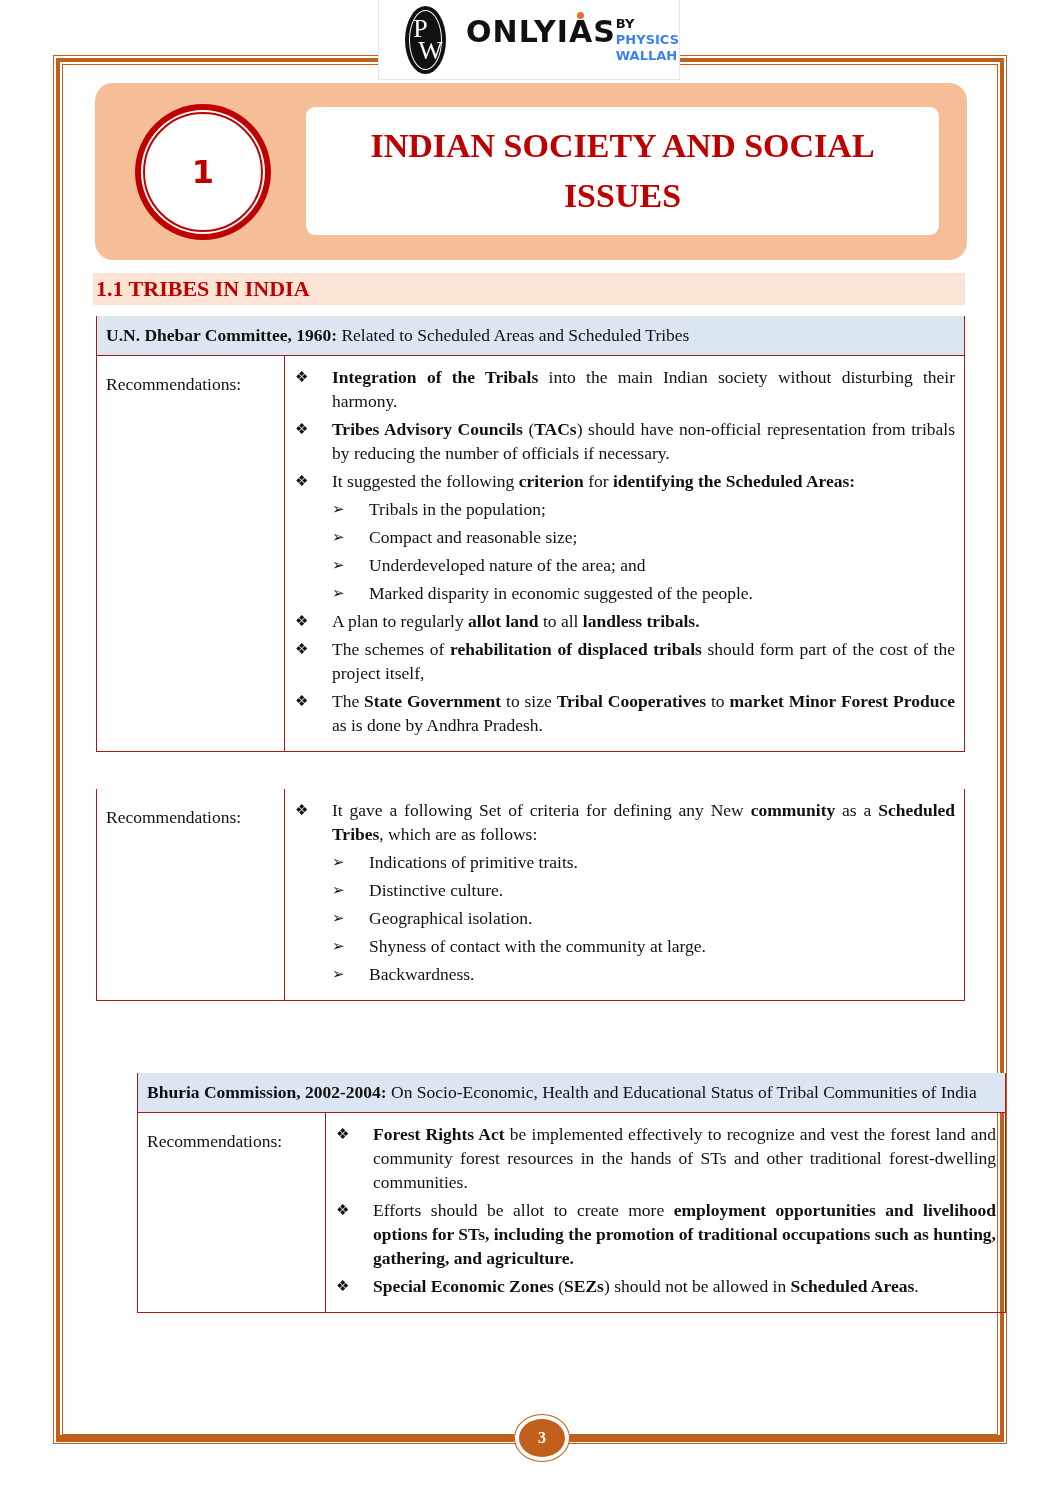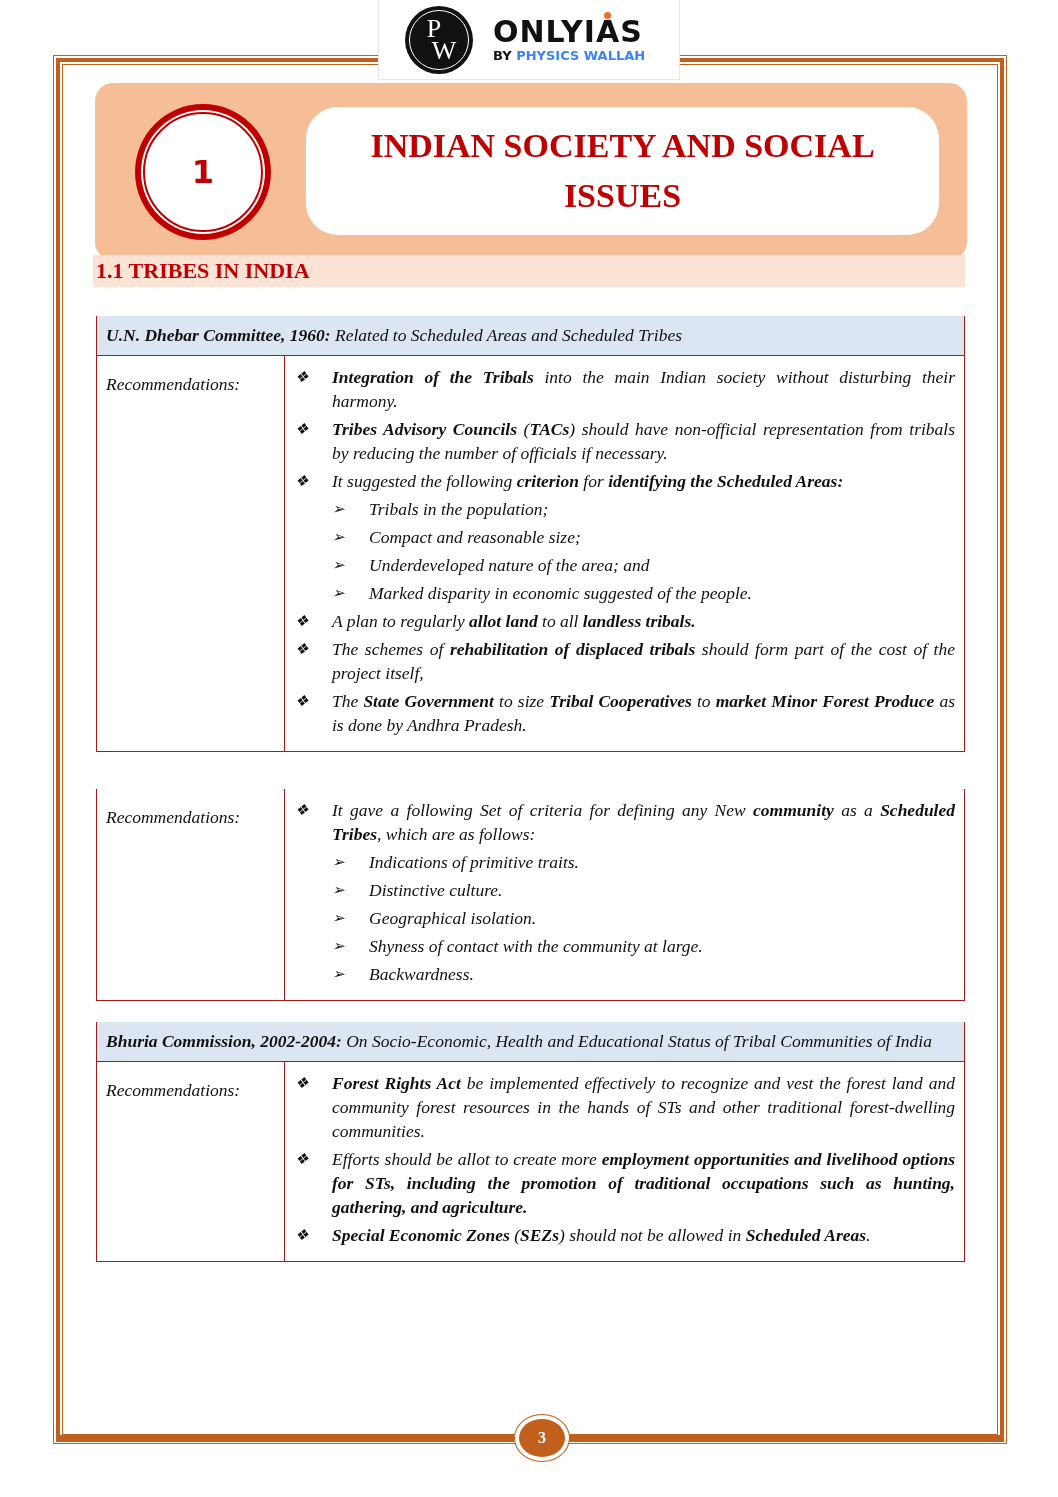--- a/index.html
+++ b/index.html
@@ -11,40 +11,40 @@
   .frame-inner { position: absolute; left: 62px; top: 64px; width: 936px; height: 1371px; border: 1px solid #c0601c; box-sizing: border-box; }
 
   
   .logo-box { position: absolute; left: 378px; top: 0; width: 302px; height: 80px; background: #fff; border: 1px solid #e6e6e6; border-top: none; box-sizing: border-box; display: flex; align-items: center; z-index: 3; }
   .pw-circle { width: 68px; height: 68px; border-radius: 50%; background: #111; margin-left: 26px; position: relative; display: flex; align-items: center; justify-content: center; }
   .pw-circle::before { content: ""; position: absolute; inset: 4px; border-radius: 50%; border: 1px solid #fff; }
   .pw-letters { color: #fff; font-family: "Liberation Serif", serif; font-size: 26px; line-height: 22px; text-align: center; position: relative; }
   .pw-letters span { display: block; }
   .pw-letters span:first-child { margin-left: -10px; }
   .pw-letters span:last-child { margin-left: 10px; }
-  .brand { margin-left: 20px; display: flex; flex-direction: column; }
+  .brand { margin-left: 20px; display: flex; }
   .brand-main { font-family: "DejaVu Sans", sans-serif; font-weight: bold; font-size: 30px; letter-spacing: 1px; color: #111; line-height: 32px; position: relative; }
   .brand-dot { position: absolute; left: 111px; top: -4px; width: 7px; height: 7px; border-radius: 50%; background: #f26b2a; }
   .brand-sub { font-family: "DejaVu Sans", sans-serif; font-weight: bold; font-size: 13px; line-height: 16px; color: #111; }
   .brand-sub .orange { color: #3b82f6; }
 
   
   .banner { position: absolute; left: 95px; top: 83px; width: 872px; height: 177px; background: #f5be97; border-radius: 18px; }
   .chapter-circle { position: absolute; left: 40px; top: 21px; width: 136px; height: 136px; border-radius: 50%; background: #c00000; }
   .chapter-circle::before { content: ""; position: absolute; inset: 6px; border-radius: 50%; background: #fff; }
   .chapter-circle::after { content: ""; position: absolute; inset: 8px; border-radius: 50%; background: #fff; border: 2px solid #c00000; box-sizing: border-box; }
   .chapter-num { position: absolute; left: 0; top: 0; width: 136px; height: 136px; display: flex; align-items: center; justify-content: center; font-family: "DejaVu Sans", sans-serif; font-weight: bold; font-size: 32px; color: #c00000; z-index: 2; }
-  .title-box { position: absolute; left: 211px; top: 24px; width: 633px; height: 128px; background: #fff; border-radius: 32px; display: flex; align-items: center; justify-content: center; text-align: center; }
+  .title-box { position: absolute; left: 211px; top: 24px; width: 633px; height: 128px; background: #fff; border-radius: 9px; display: flex; align-items: center; justify-content: center; text-align: center; }
   .title-text { font-family: "Liberation Serif", serif; font-weight: bold; font-size: 34px; line-height: 50px; color: #c00000; width: 560px; }
 
   
-  .section-heading { position: absolute; left: 93px; top: 255px; width: 872px; height: 32px; background: #fbe3d6; box-sizing: border-box; padding-left: 3px; font-weight: bold; font-size: 22px; line-height: 32px; color: #c00000; }
-
-  
-  .committee { position: absolute; left: 96px; width: 869px; border: 1px solid #a31b1b; border-top: none; box-sizing: border-box; font-style: italic; }
+  .section-heading { position: absolute; left: 93px; top: 273px; width: 872px; height: 32px; background: #fbe3d6; box-sizing: border-box; padding-left: 3px; font-weight: bold; font-size: 22px; line-height: 32px; color: #c00000; }
+
+  
+  .committee { position: absolute; left: 96px; width: 869px; border: 1px solid #a31b1b; border-top: none; box-sizing: border-box; }
   .committee-head { background: #dce6f2; padding: 8px 9px 9px 9px; font-size: 17.5px; line-height: 22px; border-bottom: 1px solid #a31b1b; }
   .committee-head b { font-weight: bold; }
   .committee-body { display: flex; }
   .rec-label { width: 188px; flex: none; border-right: 1px solid #a31b1b; padding: 16px 9px; box-sizing: border-box; font-size: 17.5px; line-height: 24px; }
   .rec-list { flex: 1; padding: 9px 9px 10px 9px; box-sizing: border-box; }
   .rec-item { display: flex; font-size: 17.5px; line-height: 24px; margin-bottom: 4px; text-align: justify; }
   .rec-item .bullet { width: 37px; flex: none; padding-left: 1px; font-size: 15px; }
   .rec-item .txt { flex: 1; }
   .rec-item.sub { margin-left: 37px; }
   .rec-item.sub .bullet { font-size: 15px; }
@@ -164,21 +164,21 @@
           <span class="bullet">➢</span>
           <span class="txt"><span>Shyness of contact with the community at large.</span></span>
         </div>
         <div class="rec-item sub">
           <span class="bullet">➢</span>
           <span class="txt"><span>Backwardness.</span></span>
         </div>
       </div>
     </div>
   </div>
-<div class="committee" style="top:1022px;">
+<div class="committee" style="top:1073px;margin-left:41px;">
     <div class="committee-head"><b>Bhuria Commission, 2002-2004:</b><span> On Socio-Economic, Health and Educational Status of Tribal Communities of India</span></div>
     <div class="committee-body">
       <div class="rec-label">Recommendations:</div>
       <div class="rec-list">
         <div class="rec-item">
           <span class="bullet">❖</span>
           <span class="txt"><b>Forest Rights Act</b><span> be implemented effectively to recognize and vest the forest land and community forest resources in the hands of STs and other traditional forest-dwelling communities.</span></span>
         </div>
         <div class="rec-item">
           <span class="bullet">❖</span>

